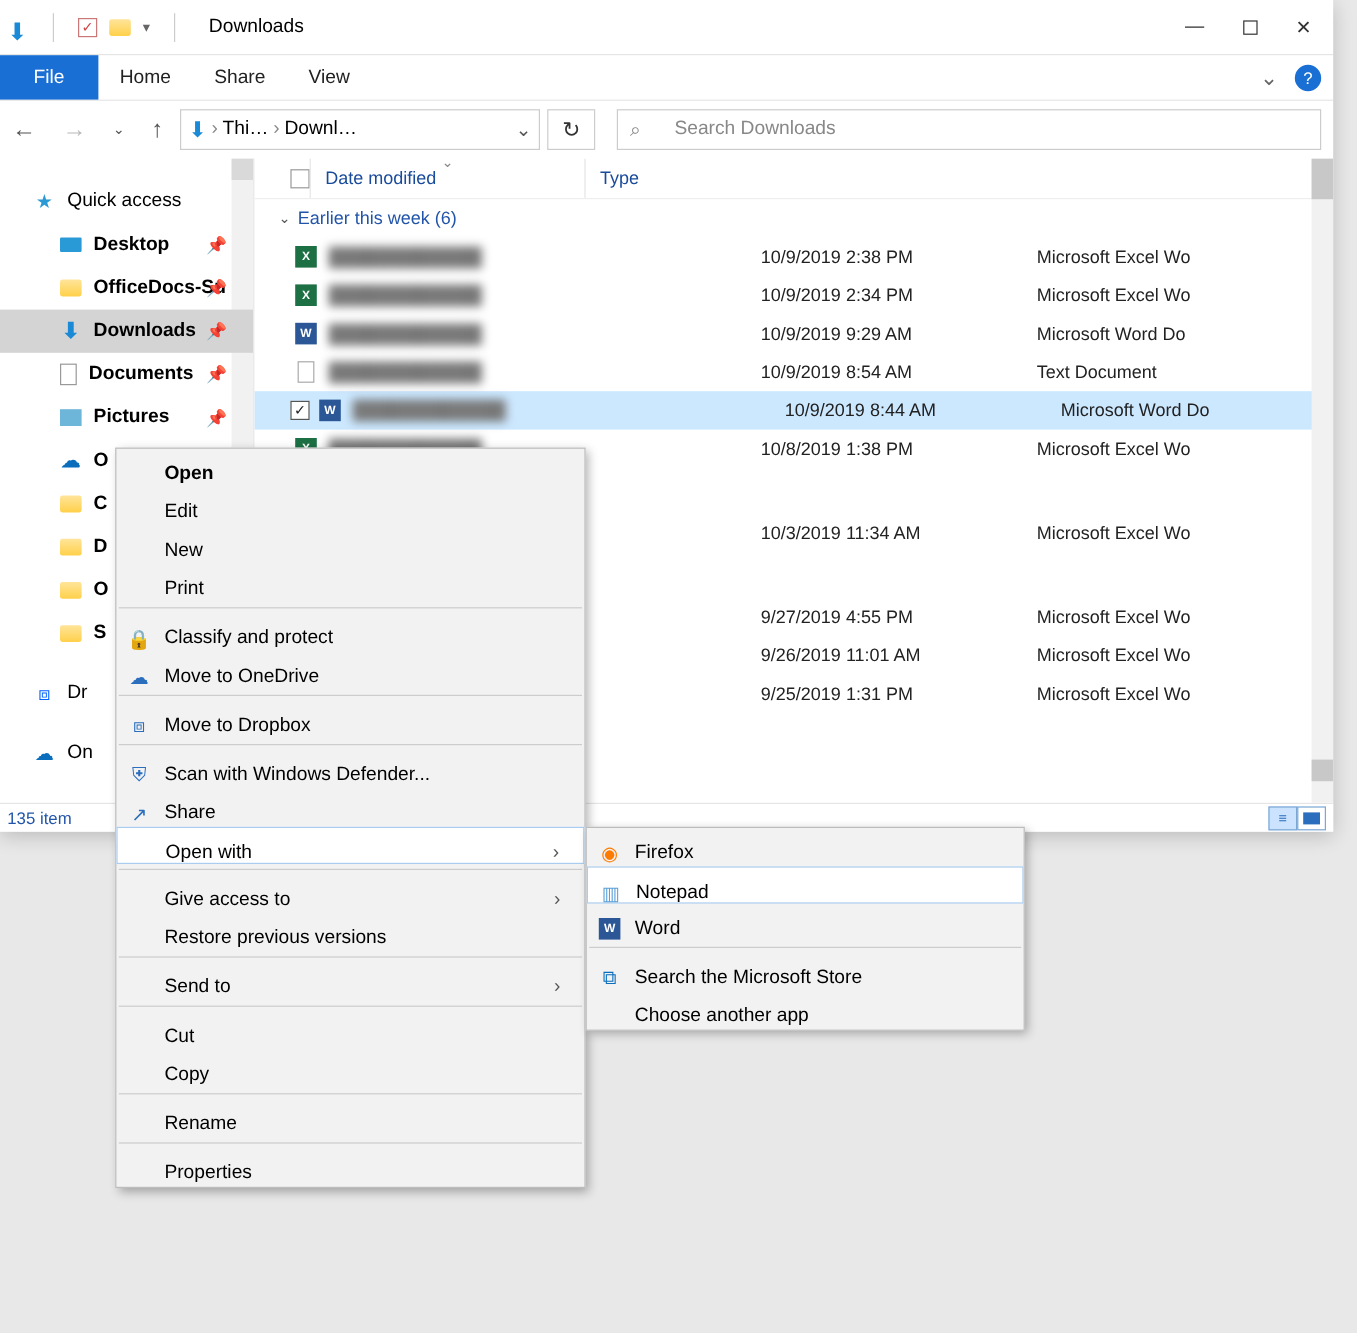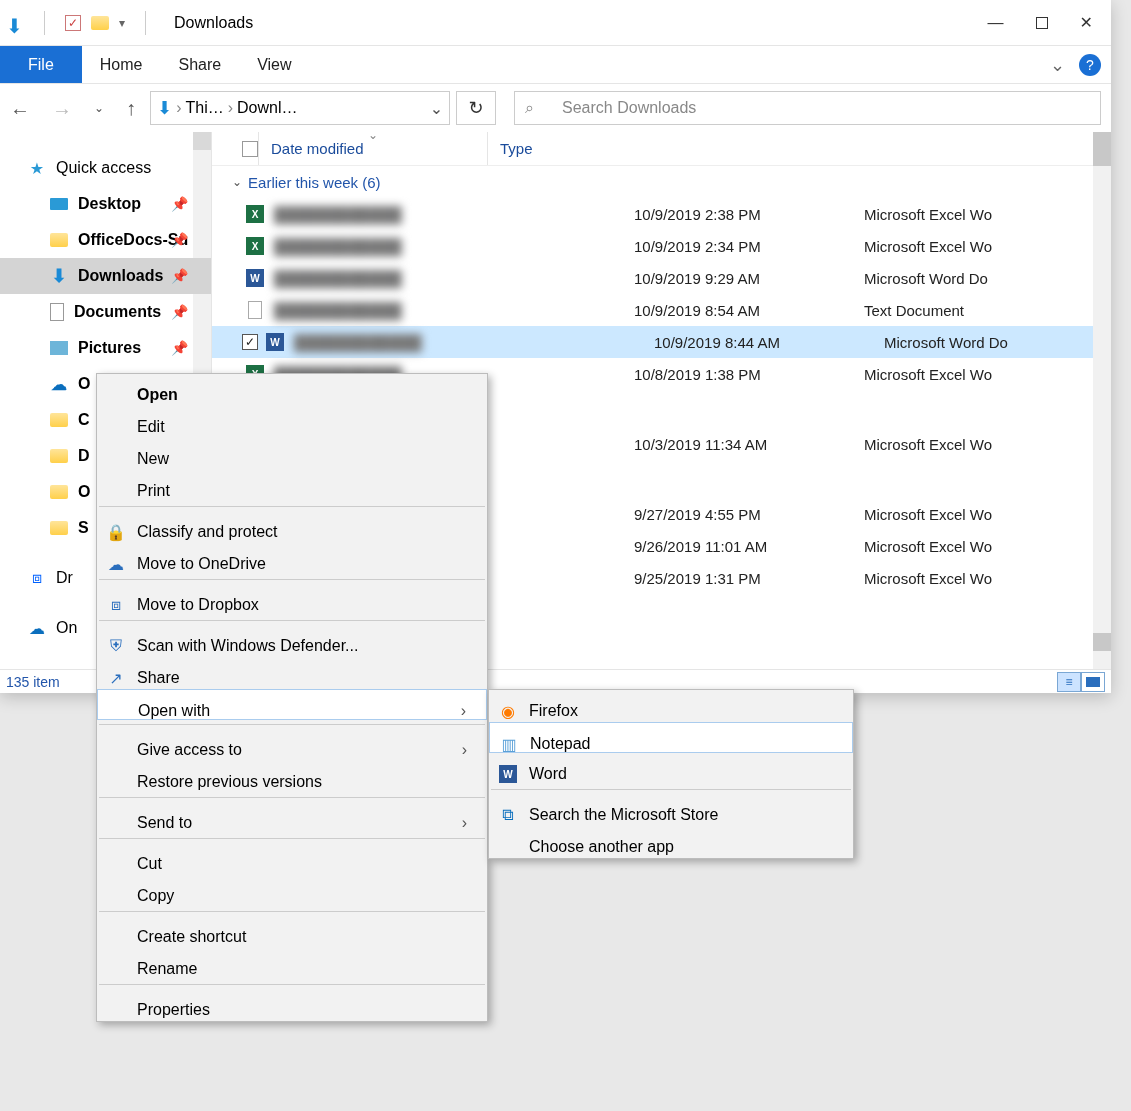--- a/index.html
+++ b/index.html
@@ -383,23 +383,20 @@
       </div>
       <hr>
       <div class="mi">
         <span>Cut</span>
       </div>
       <div class="mi">
         <span>Copy</span>
       </div>
       <hr>
       <div class="mi">
-        <span>Create shortcut</span>
-      </div>
-      <div class="mi">
         <span>Rename</span>
       </div>
       <hr>
       <div class="mi">
         <span>Properties</span>
       </div>
     </div>
 </div>
 
 <div class="ctxmenu submenu" style="left:488px; top:689px; width:366px;">

